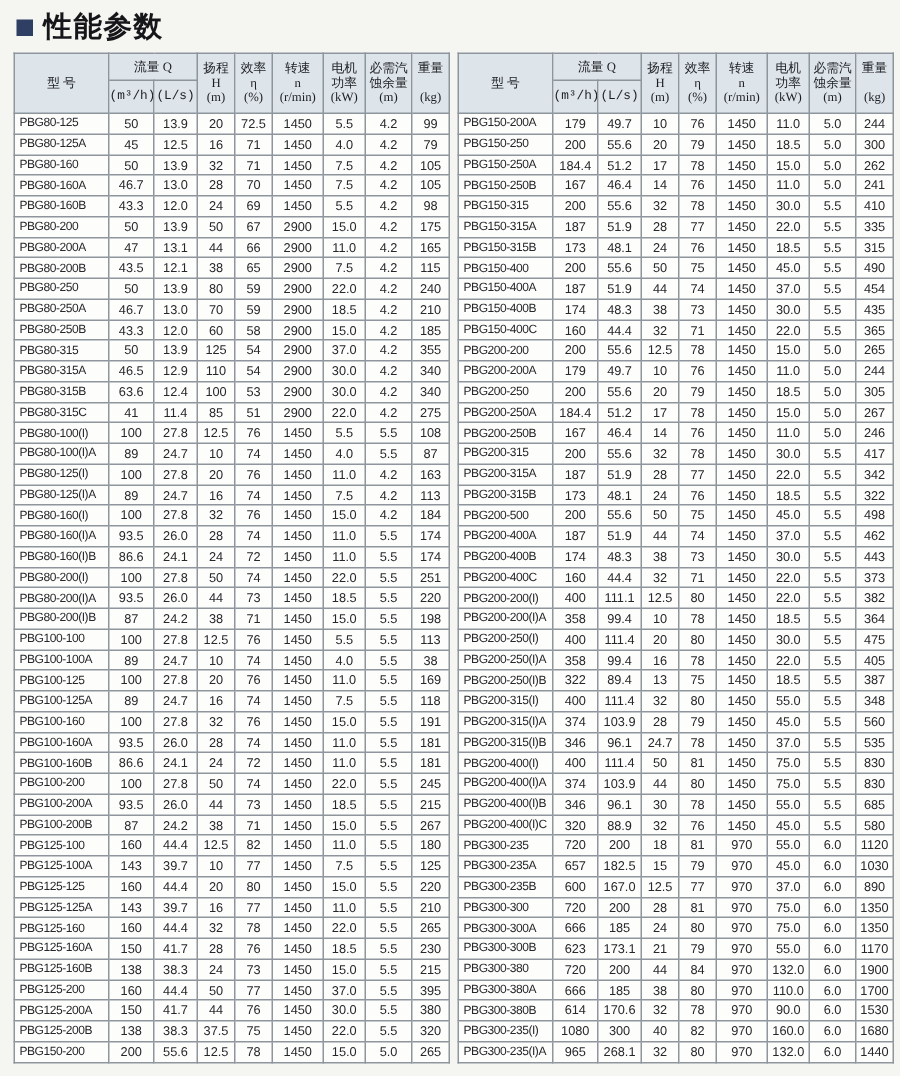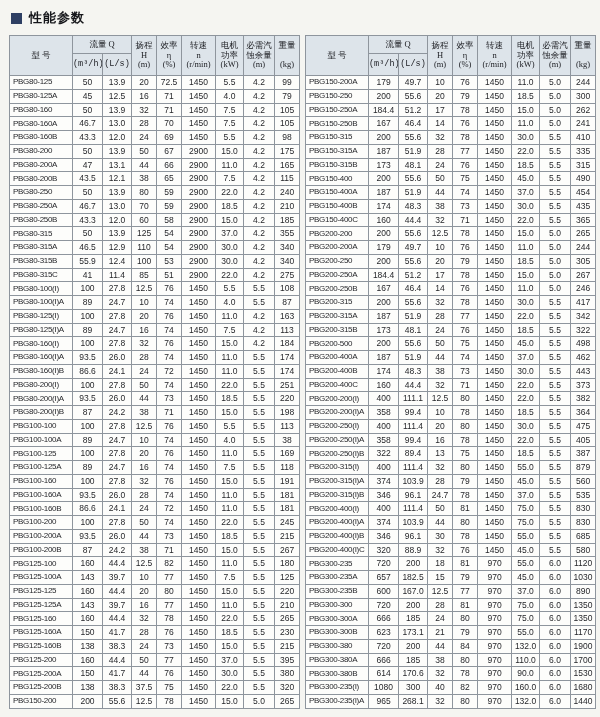--- a/index.html
+++ b/index.html
@@ -6,21 +6,21 @@
   html, body { width: 600px; height: 717px; }
   body {
     font-family: "Liberation Sans", "DejaVu Sans", sans-serif;
     background: #f5f5f1;
     color: #2a2a2a;
     overflow: hidden;
   }
   .page { width: 600px; height: 717px; padding: 8px 7px 0 9px; }
   .title-bar { display: flex; align-items: center; gap: 7px; margin: 2px 0 9px 2px; height: 16px; }
   .title-square { width: 11px; height: 11px; background: var(--title-square, #2e3f63); flex: 0 0 auto; }
-  .title-text { font-size: 13px; font-weight: bold; color: #15161a; letter-spacing: 1px; }
+  .title-text { font-size: 19px; font-weight: bold; color: #15161a; letter-spacing: 1px; }
   .tables { display: flex; gap: 5px; }
   table {
     border-collapse: collapse;
     table-layout: fixed;
     width: 290px;
     background: #fdfdfb;
   }
   th, td {
     border: 1px solid #8e959d;
     text-align: center;
@@ -252,21 +252,21 @@
             <td>12.9</td>
             <td>110</td>
             <td>54</td>
             <td>2900</td>
             <td>30.0</td>
             <td>4.2</td>
             <td>340</td>
           </tr>
           <tr>
             <td class="model">PBG80-315B</td>
-            <td>55.9</td>
+            <td>63.6</td>
             <td>12.4</td>
             <td>100</td>
             <td>53</td>
             <td>2900</td>
             <td>30.0</td>
             <td>4.2</td>
             <td>340</td>
           </tr>
           <tr>
             <td class="model">PBG80-315C</td>
@@ -974,21 +974,21 @@
           </tr>
           <tr>
             <td class="model">PBG200-315(I)</td>
             <td>400</td>
             <td>111.4</td>
             <td>32</td>
             <td>80</td>
             <td>1450</td>
             <td>55.0</td>
             <td>5.5</td>
-            <td>879</td>
+            <td>348</td>
           </tr>
           <tr>
             <td class="model">PBG200-315(I)A</td>
             <td>374</td>
             <td>103.9</td>
             <td>28</td>
             <td>79</td>
             <td>1450</td>
             <td>45.0</td>
             <td>5.5</td>

